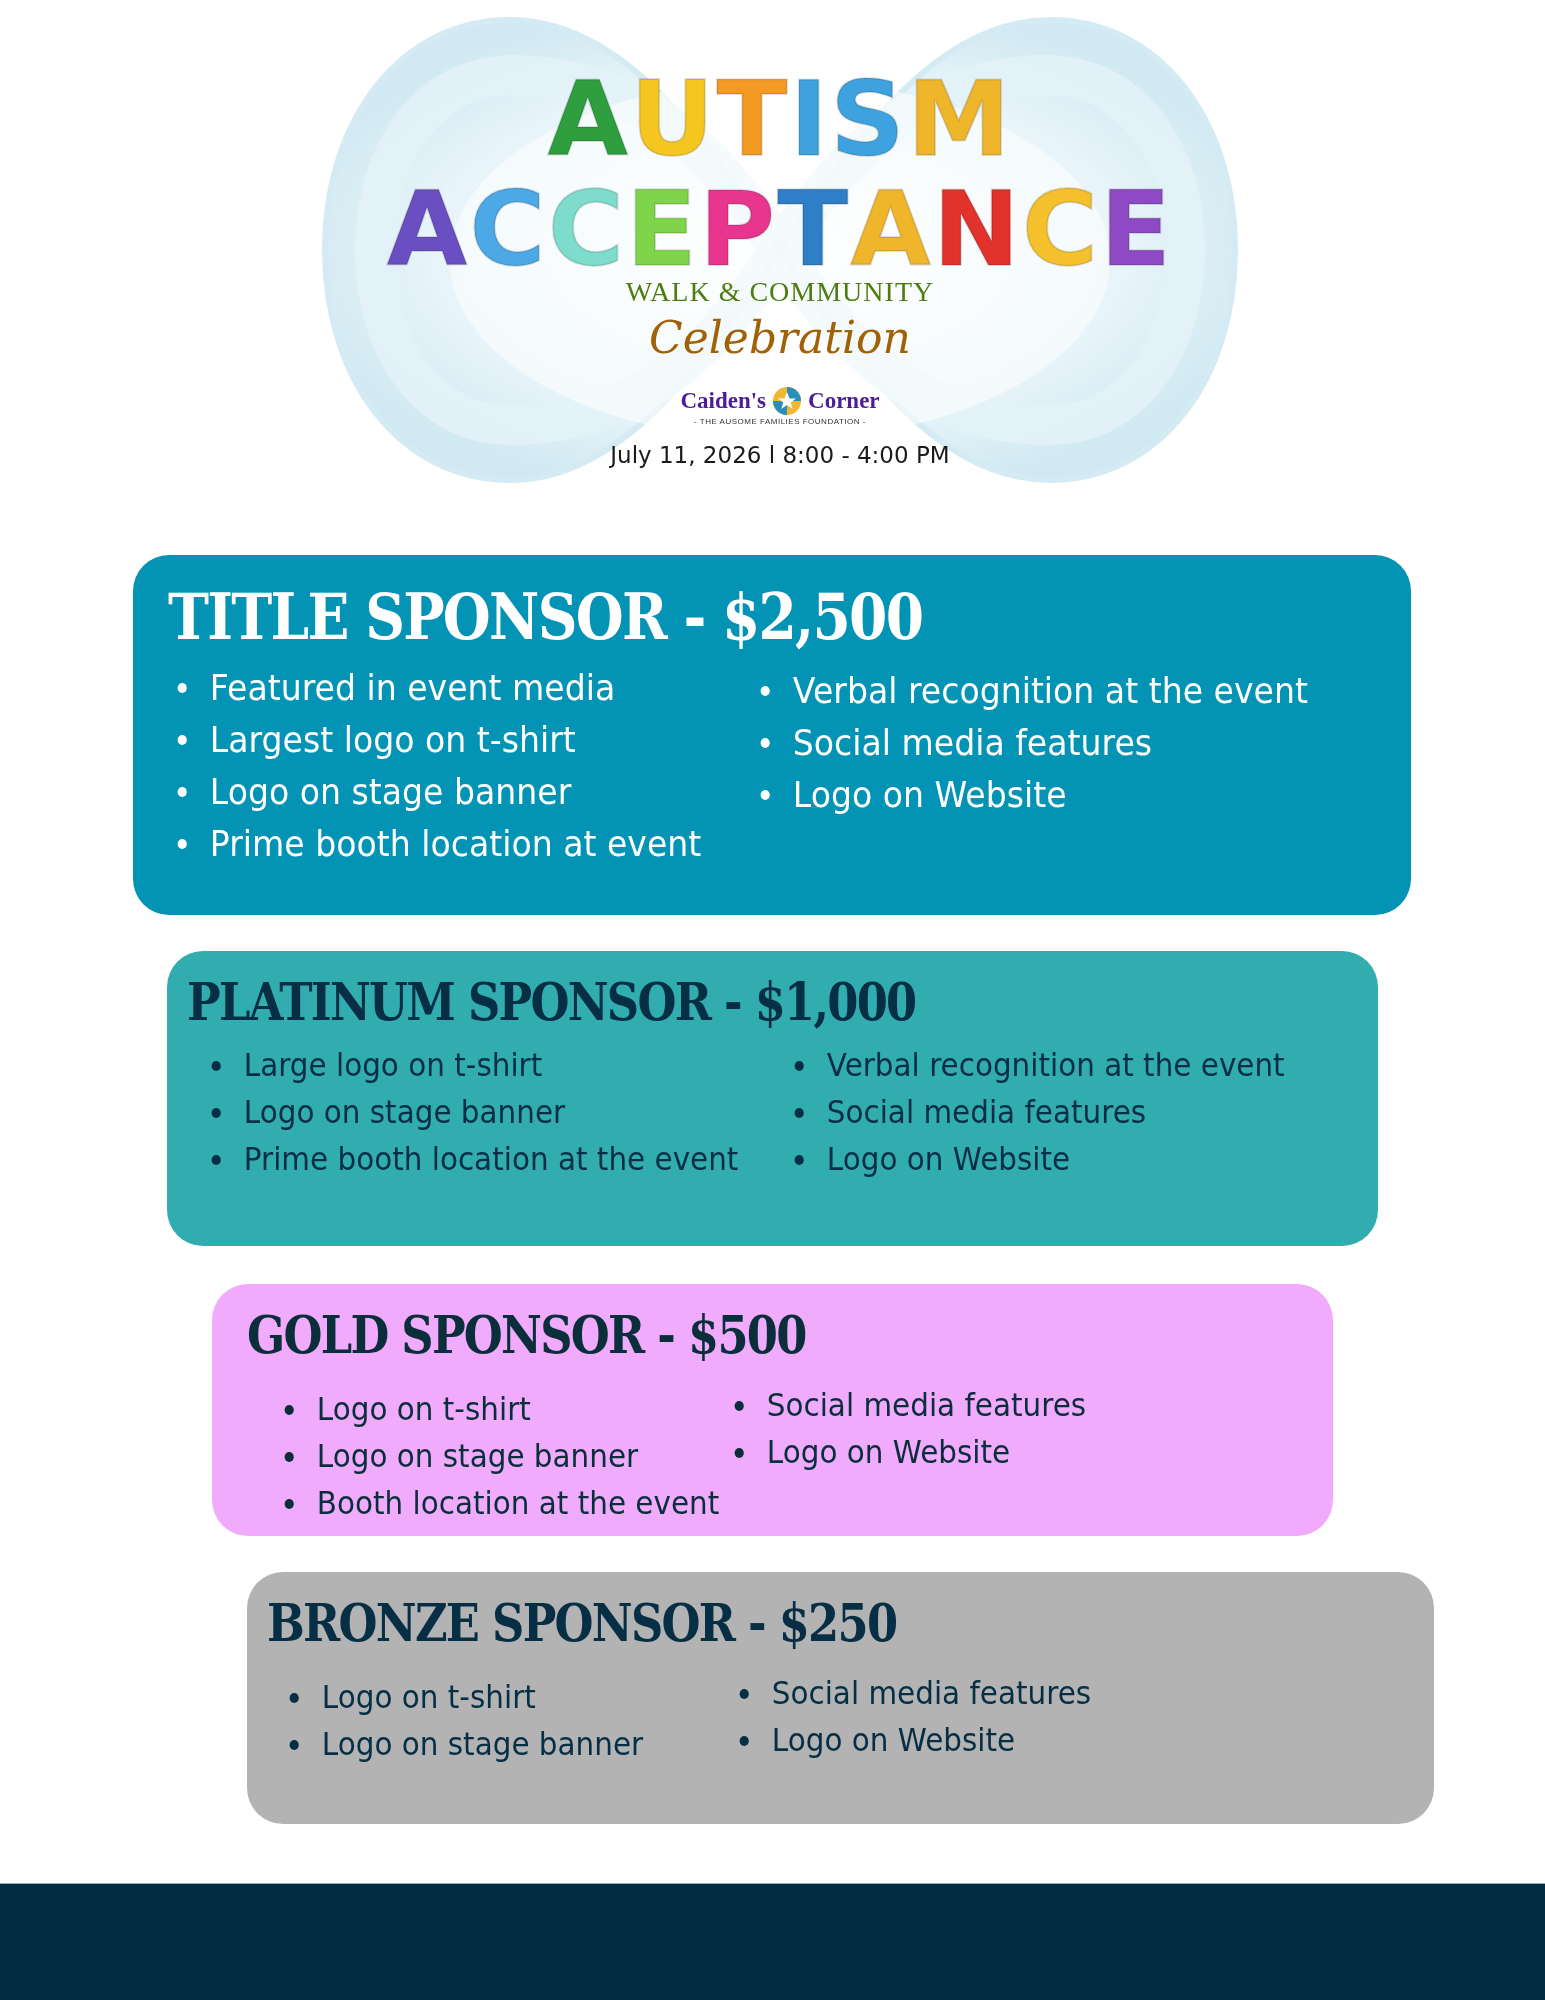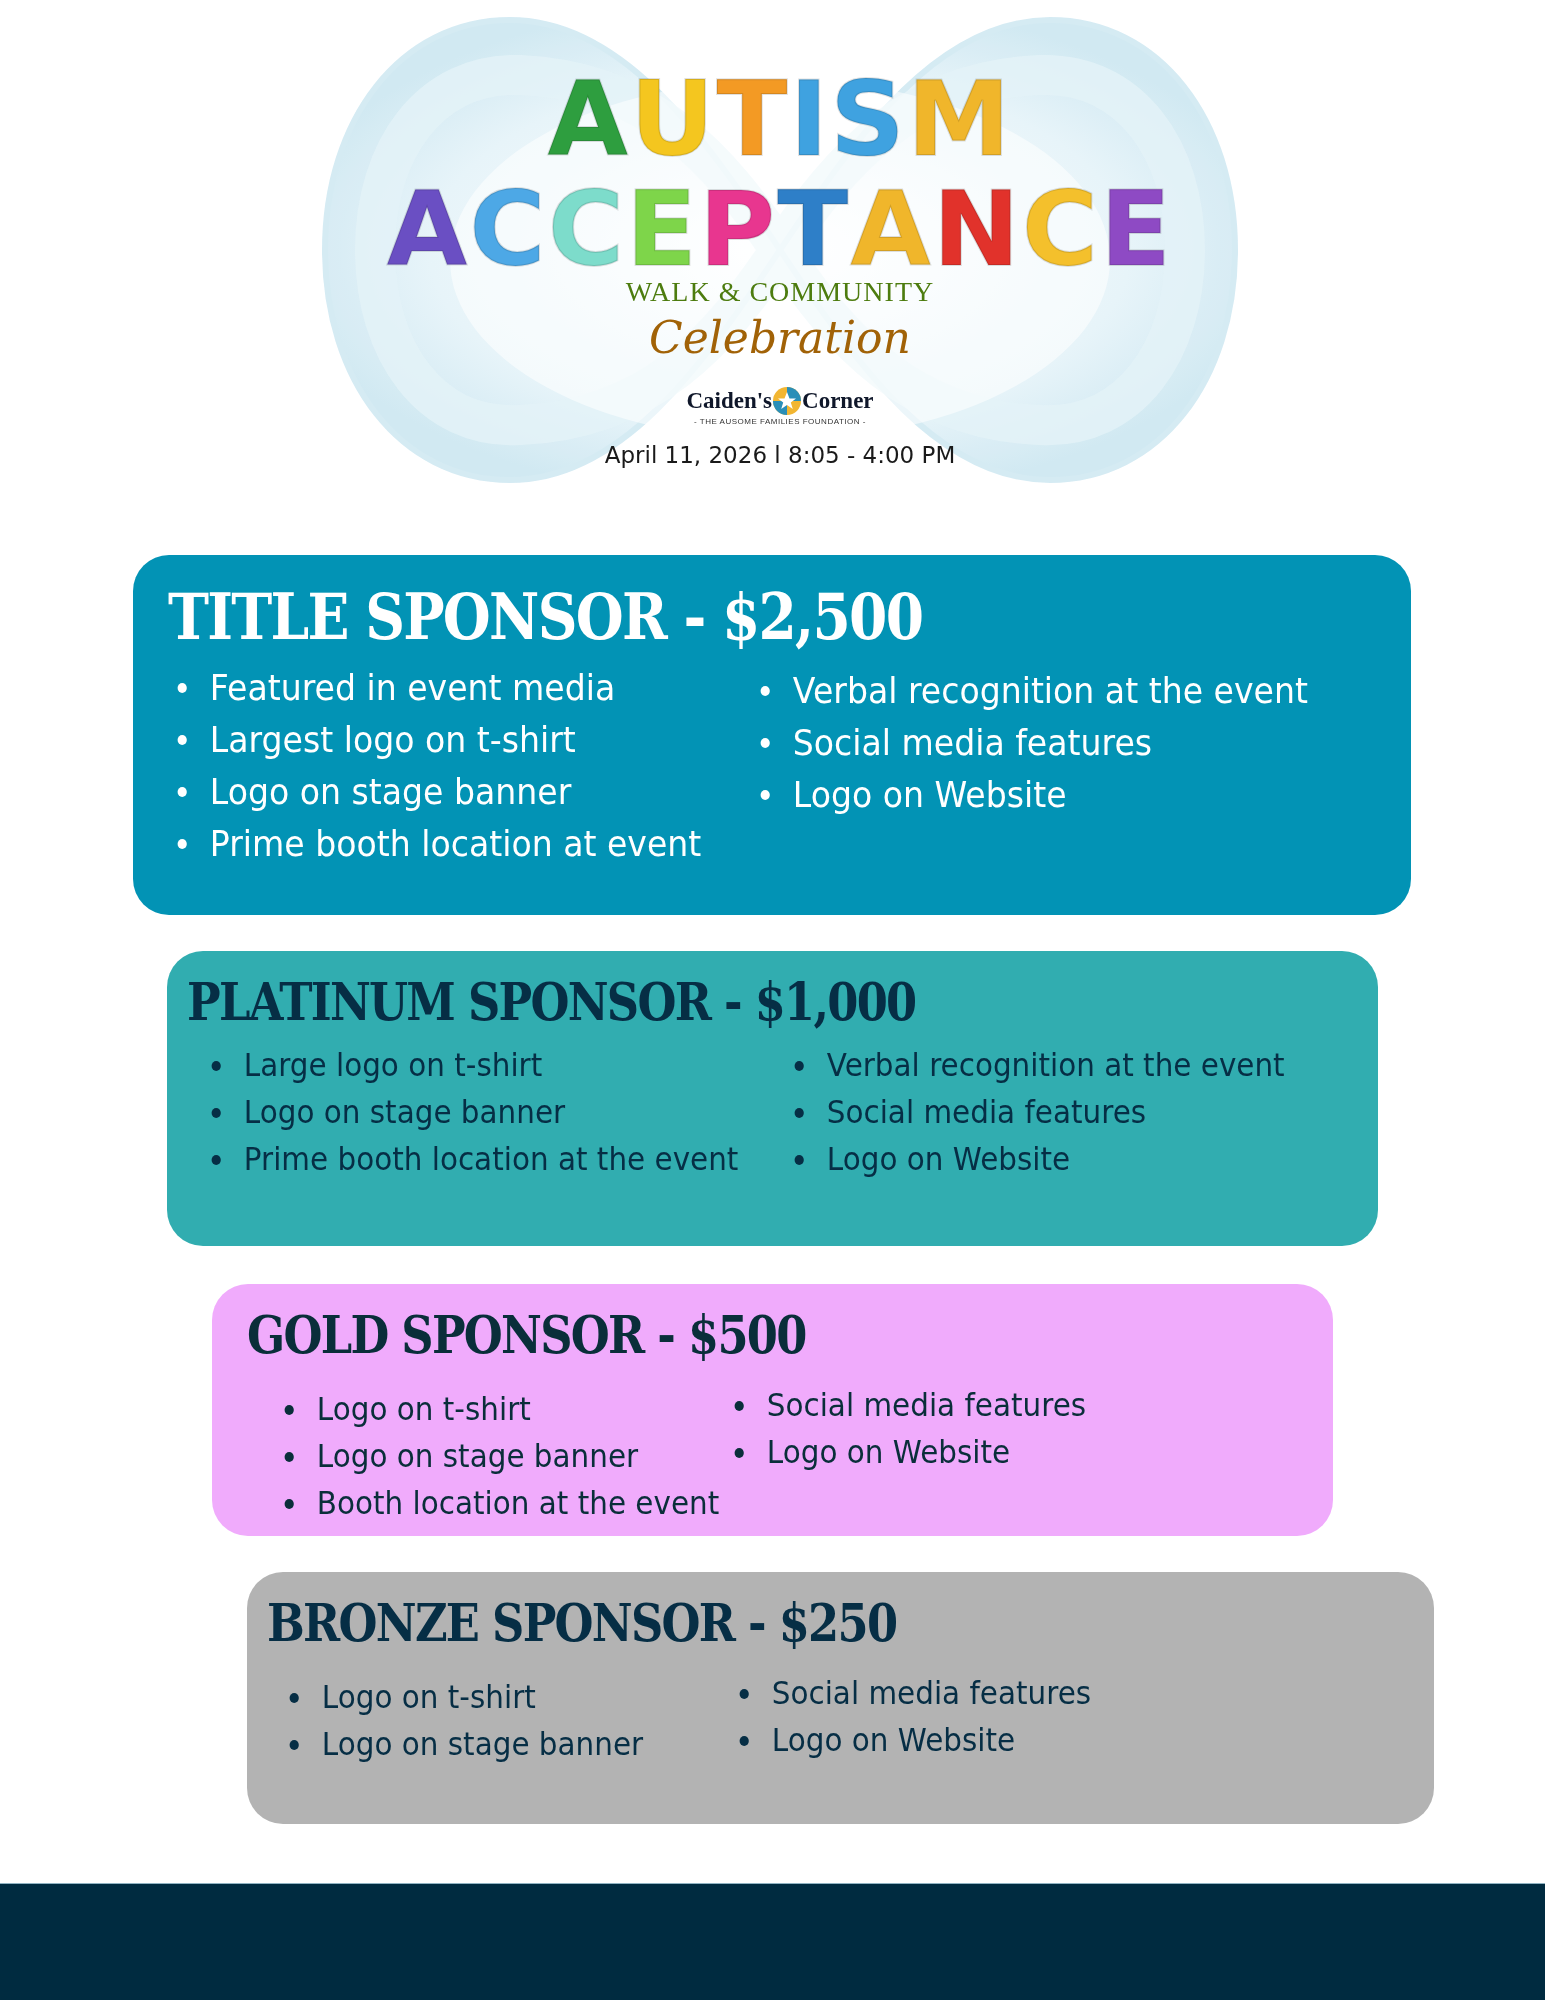--- a/index.html
+++ b/index.html
@@ -13,21 +13,21 @@
     font-family: "DejaVu Sans", sans-serif; font-weight: bold; letter-spacing: 2px; }
   .line1 { top: 58px; font-size: 104px; }
   .line2 { top: 168px; font-size: 104px; }
   .balloon { display: inline-block; -webkit-text-stroke: 2px rgba(0,0,0,0.12);
     text-shadow: 0 3px 4px rgba(0,0,0,0.25), inset 0 0 0 #fff; }
   .walk { position: absolute; left: 0; top: 276px; width: 920px; text-align: center;
     font-family: "Liberation Serif", serif; font-size: 28px; color: #4d7c0f; letter-spacing: 1px; }
   .celebration { position: absolute; left: 0; top: 312px; width: 920px; text-align: center;
     font-family: "DejaVu Serif", serif; font-style: italic; font-size: 44px; color: #a16207; }
   .org { position: absolute; left: 0; top: 386px; width: 920px; text-align: center; }
-  .org-name { font-family: "Liberation Serif", serif; font-weight: bold; font-size: 23px; color: #0f172a; display: inline-flex; align-items: center; gap: 0; }
+  .org-name { font-family: "Liberation Serif", serif; font-weight: bold; font-size: 23px; color: #4c1d95; display: inline-flex; align-items: center; gap: 6px; }
   .org-star { display: inline-block; width: 30px; height: 30px; }
   .org-sub { font-family: "Liberation Sans", sans-serif; font-size: 8px; color: #333; letter-spacing: 0.5px; margin-top: 1px; }
   .date { position: absolute; left: 0; top: 442px; width: 920px; text-align: center;
     font-family: "DejaVu Sans", sans-serif; font-size: 23px; color: #1a1a1a; }
 
   
   .card { position: absolute; border-radius: 36px; }
   .card h2 { font-family: "DejaVu Serif", serif; font-weight: bold; letter-spacing: -2px;
     transform: scaleX(0.86); transform-origin: left center; white-space: nowrap; }
   .card ul { list-style: none; position: absolute; }
@@ -92,21 +92,21 @@
         <circle cx="15" cy="15" r="14" fill="#F2B632"></circle>
         <path d="M15 1 A14 14 0 0 1 29 15 L15 15 Z" fill="#2A8FB8"></path>
         <path d="M15 29 A14 14 0 0 1 1 15 L15 15 Z" fill="#2A8FB8"></path>
         <polygon points="15,6 17.5,12.5 24,12.5 18.8,16.5 20.8,23 15,19 9.2,23 11.2,16.5 6,12.5 12.5,12.5" fill="#ffffff"></polygon>
       </svg>
       <span>Corner</span>
     </div>
     <div class="org-sub">- THE AUSOME FAMILIES FOUNDATION -</div>
   </div>
 
-  <div class="date">April 11, 2026 l 8:05 - 4:00 PM</div>
+  <div class="date">July 11, 2026 l 8:00 - 4:00 PM</div>
 </div>
 
 <div class="card card-title">
   <h2>TITLE SPONSOR - $2,500</h2>
   <ul class="col1">
     <li>Featured in event media</li>
     <li>Largest logo on t-shirt</li>
     <li>Logo on stage banner</li>
     <li>Prime booth location at event</li>
   </ul>

